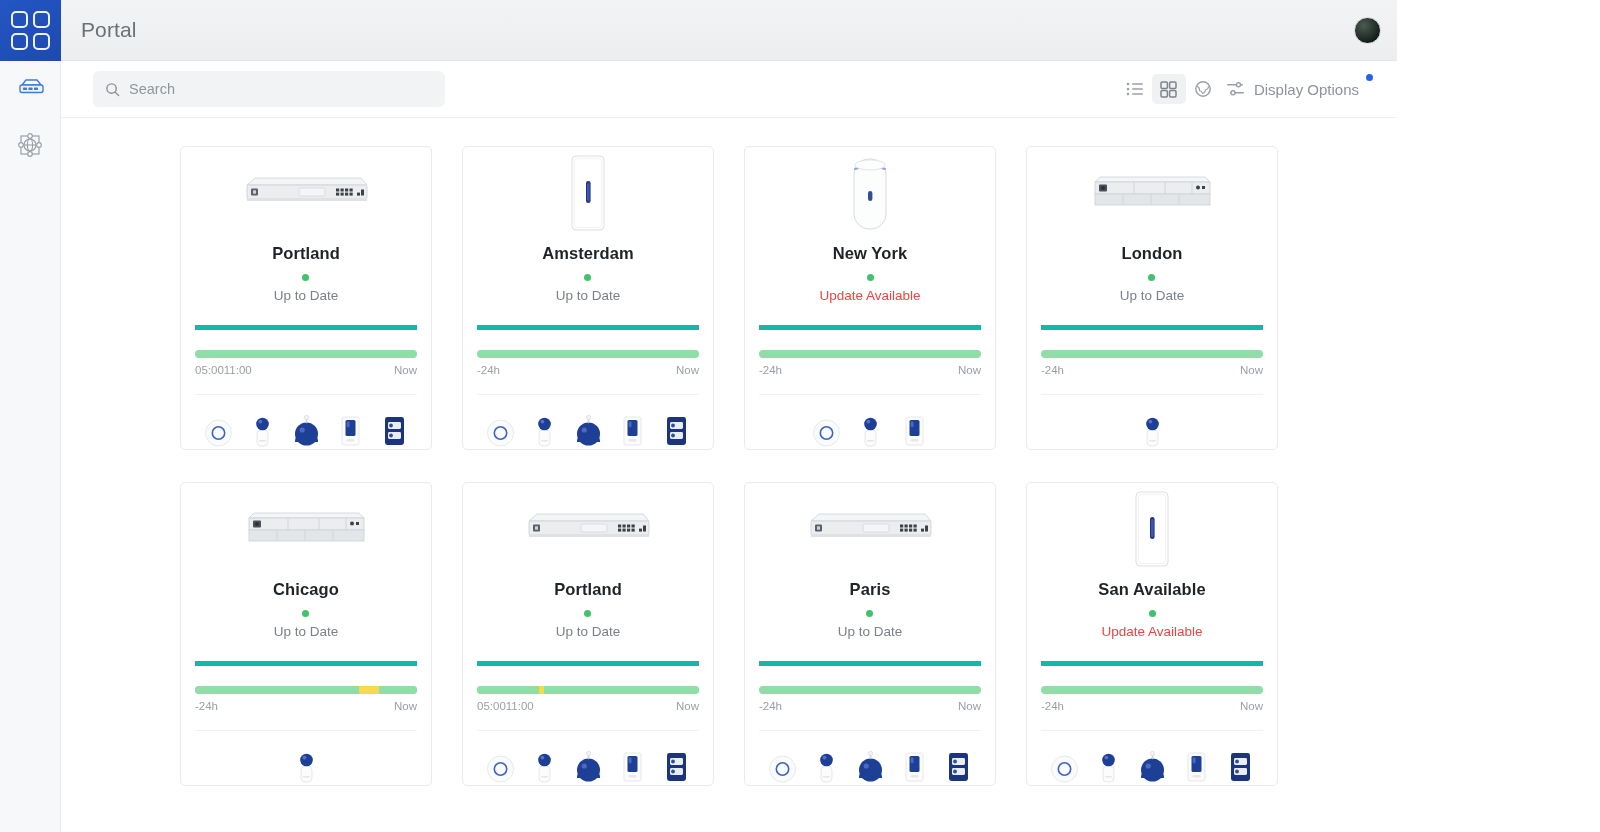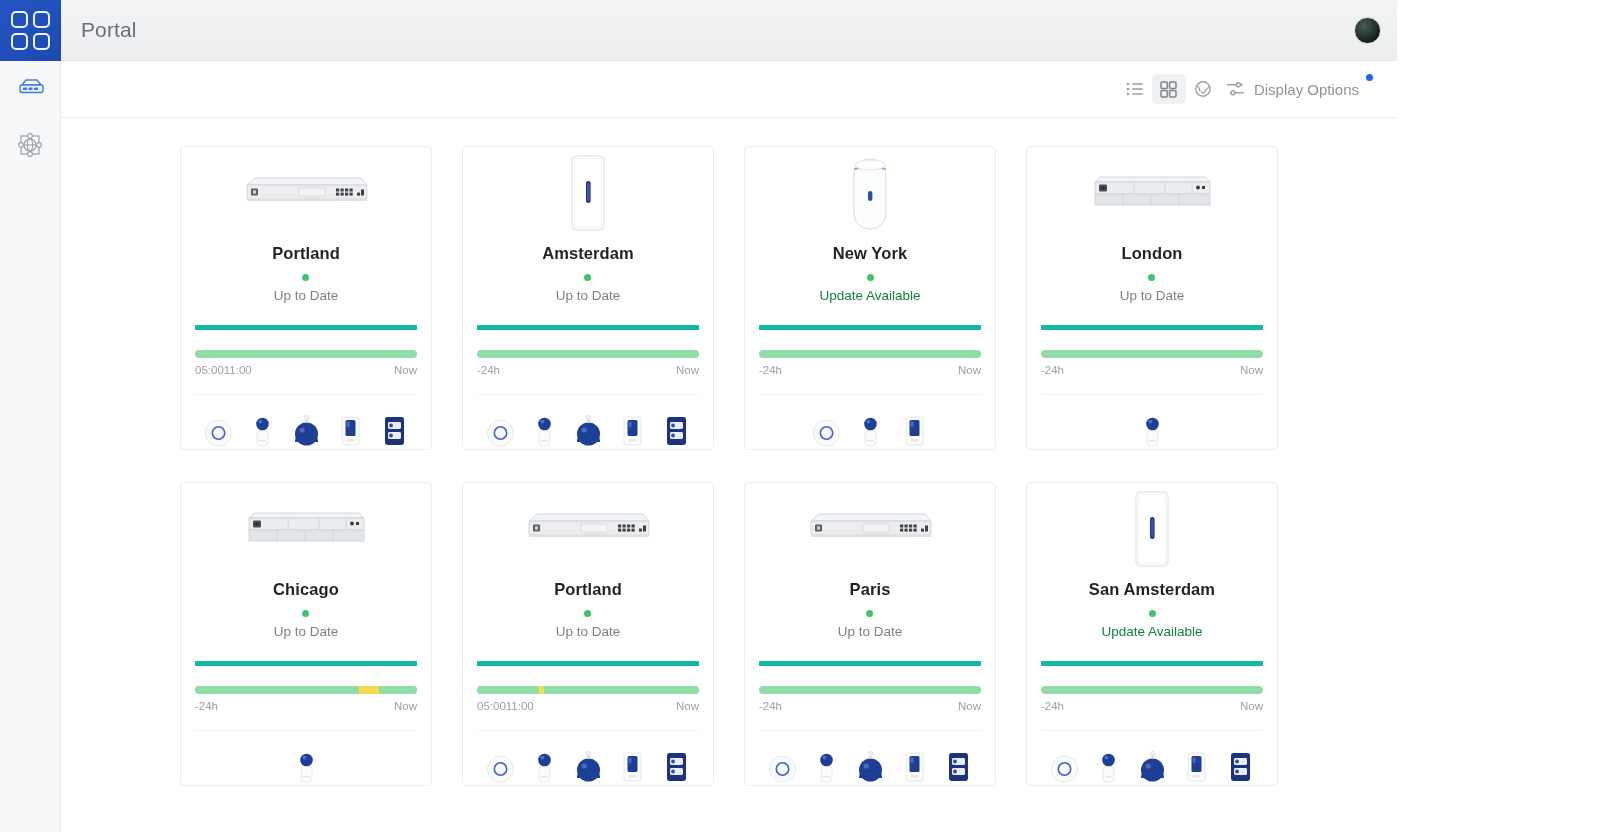--- a/index.html
+++ b/index.html
@@ -88,21 +88,21 @@
     display: flex; flex-direction: column; align-items: center;
     cursor: pointer;
   }
   .hero { height: 118px; width: 100%; display: flex; align-items: center; justify-content: center; }
   .card-name {
     font-size: 16.5px; font-weight: bold; color: #1f2328; margin-top: 6px; letter-spacing: .1px;
   }
   .status-row { display: flex; align-items: center; gap: 7px; margin-top: 11px; flex-direction: column; }
   .status-dot { width: 7px; height: 7px; border-radius: 50%; background: #3fc46b; }
   .status-text { font-size: 13.5px; color: #7c8189; }
-  .status-text.link { color: #15803d; }
+  .status-text.link { color: #ef4444; }
 
   .bar-wrap { width: 222px; margin-top: 22px; border-top: 5px solid #14b8a6; padding-top: 20px; }
   .bar { height: 8px; border-radius: 4px; background: #90dda7; display: flex; overflow: hidden; }
   .bar-seg { height: 100%; }
   .bar-labels { display: flex; margin-top: 6px; font-size: 11.5px; color: #9aa0a8; }
   .bar-labels span:nth-child(1) { flex: 0 0 auto; }
   .bar-labels .mid { flex: 1; text-align: left; }
   .bar-labels .end { flex: 0 0 auto; margin-left: auto; }
   .bar-labels.two .end { margin-left: auto; }
 
@@ -151,20 +151,27 @@
 
   <div class="main">
 
     <div class="titlebar">
       <div class="title">Portal</div>
       <div class="titlebar-spacer"></div>
       <div class="avatar"></div>
     </div>
 
     <div class="toolbar">
+      <div class="search-box">
+        <svg width="15" height="15" viewBox="0 0 16 16">
+          <circle cx="7" cy="7" r="5" fill="none" stroke="#8b9098" stroke-width="1.5"></circle>
+          <line x1="10.8" y1="10.8" x2="14.5" y2="14.5" stroke="#8b9098" stroke-width="1.5" stroke-linecap="round"></line>
+        </svg>
+        <input class="search-input" type="text" placeholder="Search" style="">
+      </div>
       <div class="toolbar-spacer"></div>
       <div class="toolbar-right">
         <div class="tool-btn">
           <svg width="18" height="16" viewBox="0 0 18 16">
             <circle cx="2" cy="3" r="1.3" fill="#9aa0a8"></circle>
               <rect x="6" y="2.2" width="11" height="1.5" rx=".7" fill="#9aa0a8"></rect>
             <circle cx="2" cy="8" r="1.3" fill="#9aa0a8"></circle>
               <rect x="6" y="7.2" width="11" height="1.5" rx=".7" fill="#9aa0a8"></rect>
             <circle cx="2" cy="13" r="1.3" fill="#9aa0a8"></circle>
               <rect x="6" y="12.2" width="11" height="1.5" rx=".7" fill="#9aa0a8"></rect>
@@ -651,21 +658,21 @@
           </div>
           <div class="card">
             <div class="hero">
               <svg width="56" height="84" viewBox="0 0 56 84">
                 <rect x="12" y="5" width="32" height="74" rx="4" fill="#fdfdfe" stroke="#dcdfe3" stroke-width="1"></rect>
       <rect x="14.5" y="7.5" width="27" height="69" rx="3" fill="#fff" stroke="#eceef0" stroke-width=".7"></rect>
       <rect x="26" y="30" width="4.6" height="22" rx="2.3" fill="#23337a"></rect>
       <rect x="27" y="32" width="2.6" height="18" rx="1.3" fill="#3d55b8"></rect>
               </svg>
             </div>
-            <div class="card-name">San Amsterdam</div>
+            <div class="card-name">San Available</div>
             <div class="status-row">
               <span class="status-dot"></span>
               <span class="status-text link">Update Available</span>
             </div>
             <div class="bar-wrap">
               <div class="bar">
                 <div class="bar-seg" style="width: 100%; background: rgb(144, 221, 167);"></div>
               </div>
               <div class="bar-labels two">
                 <span>-24h</span>

